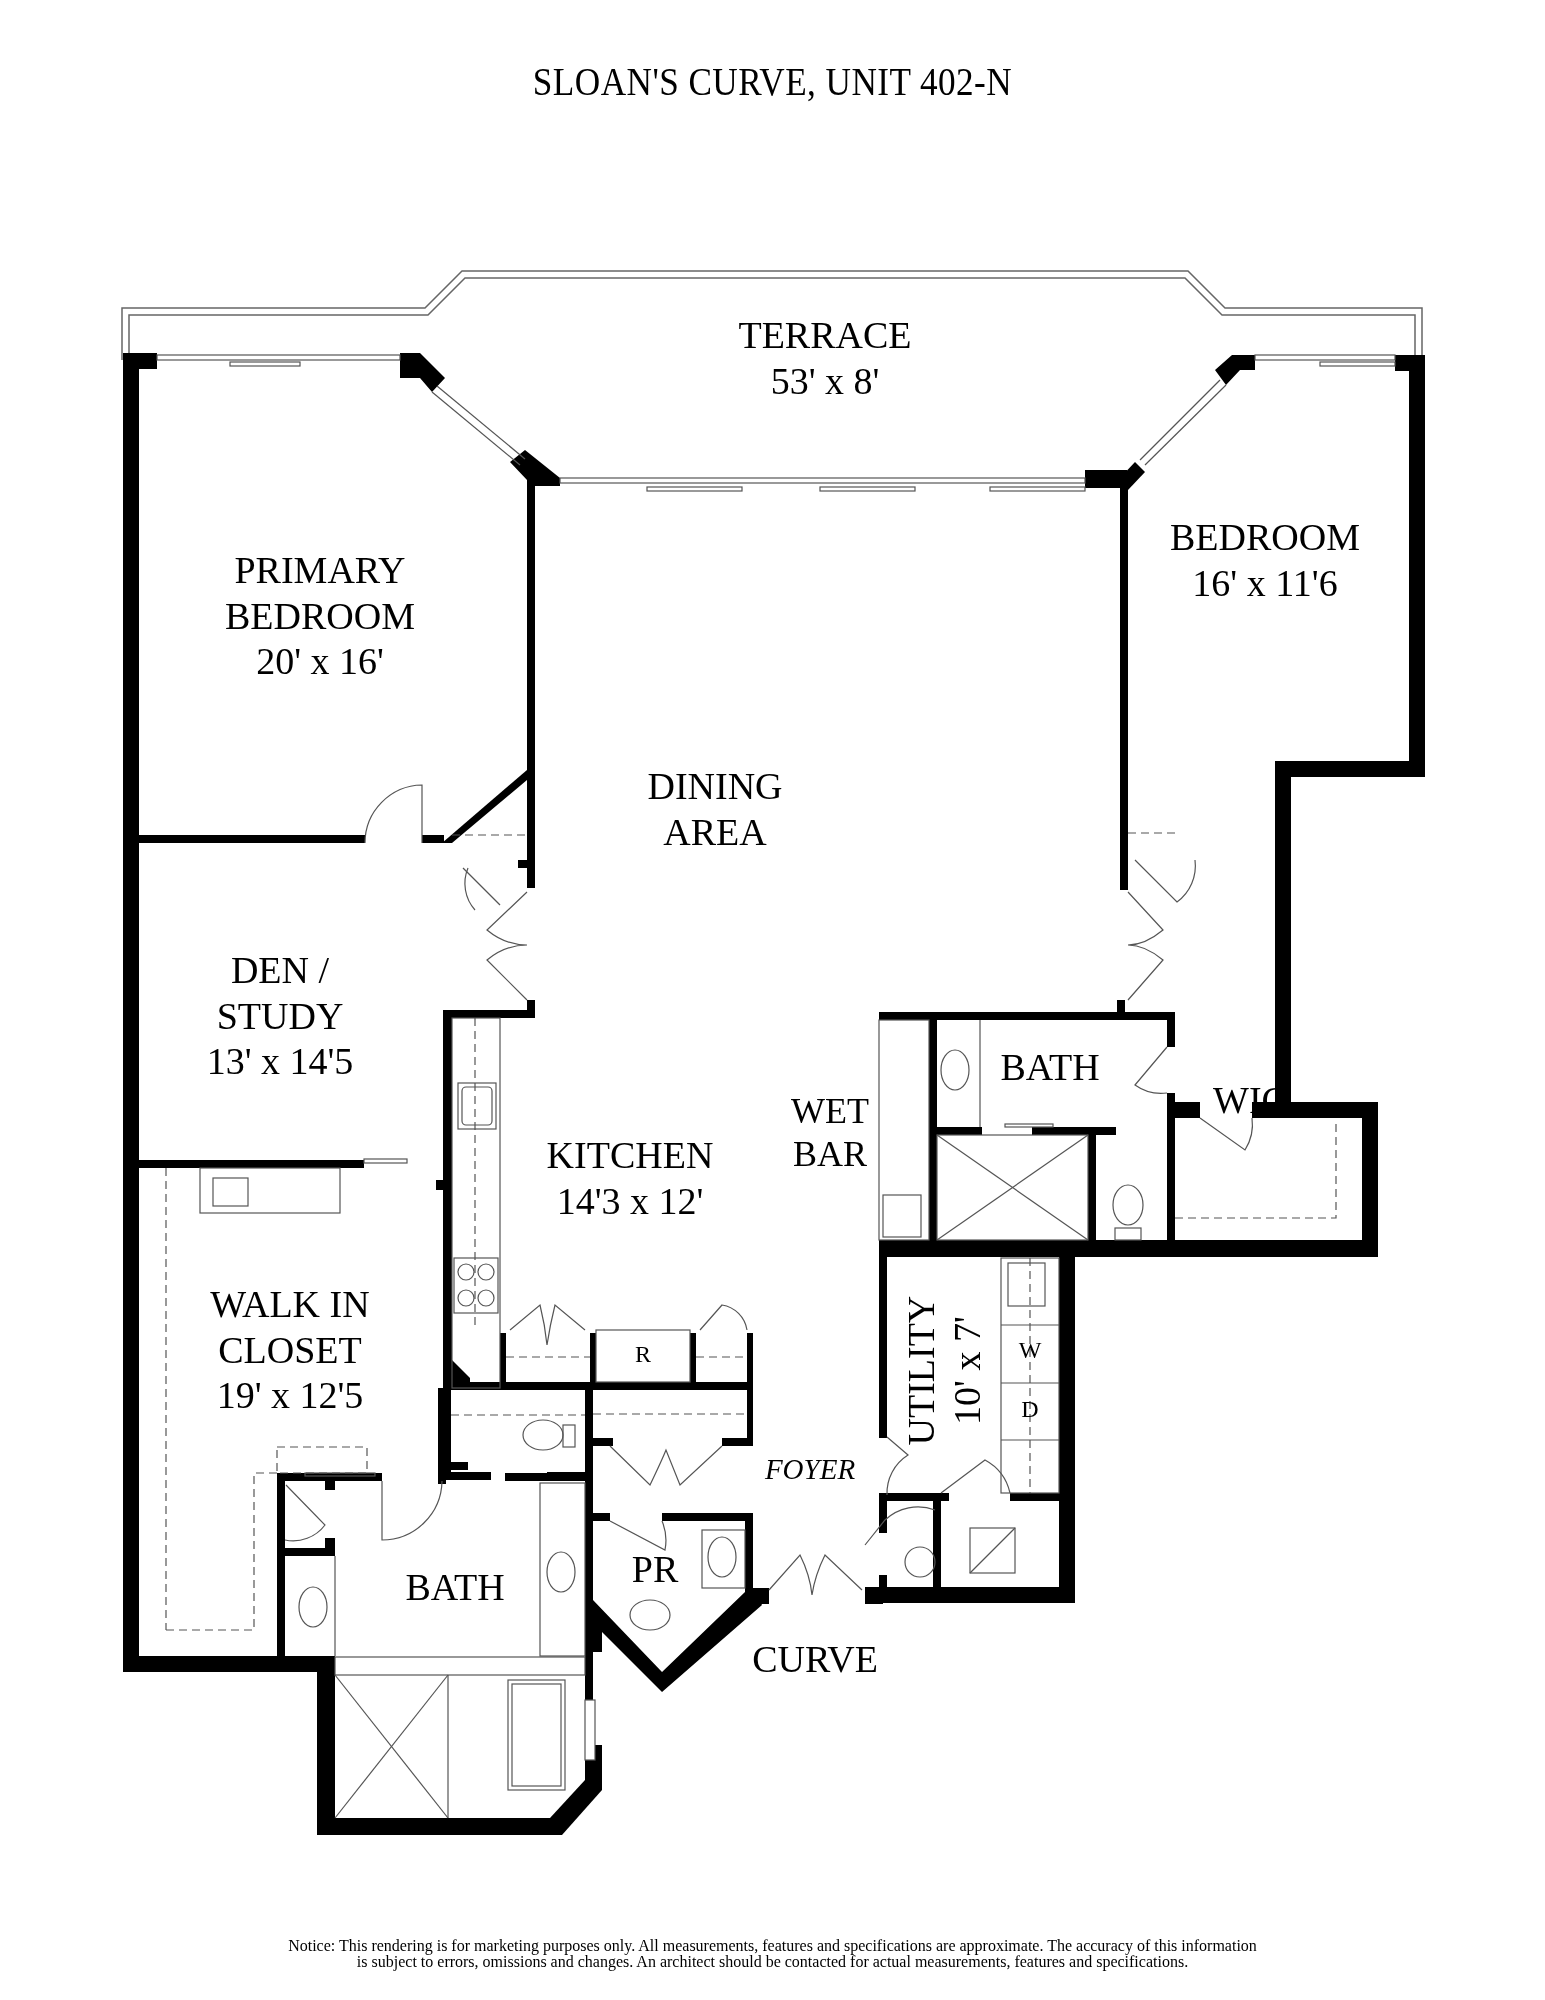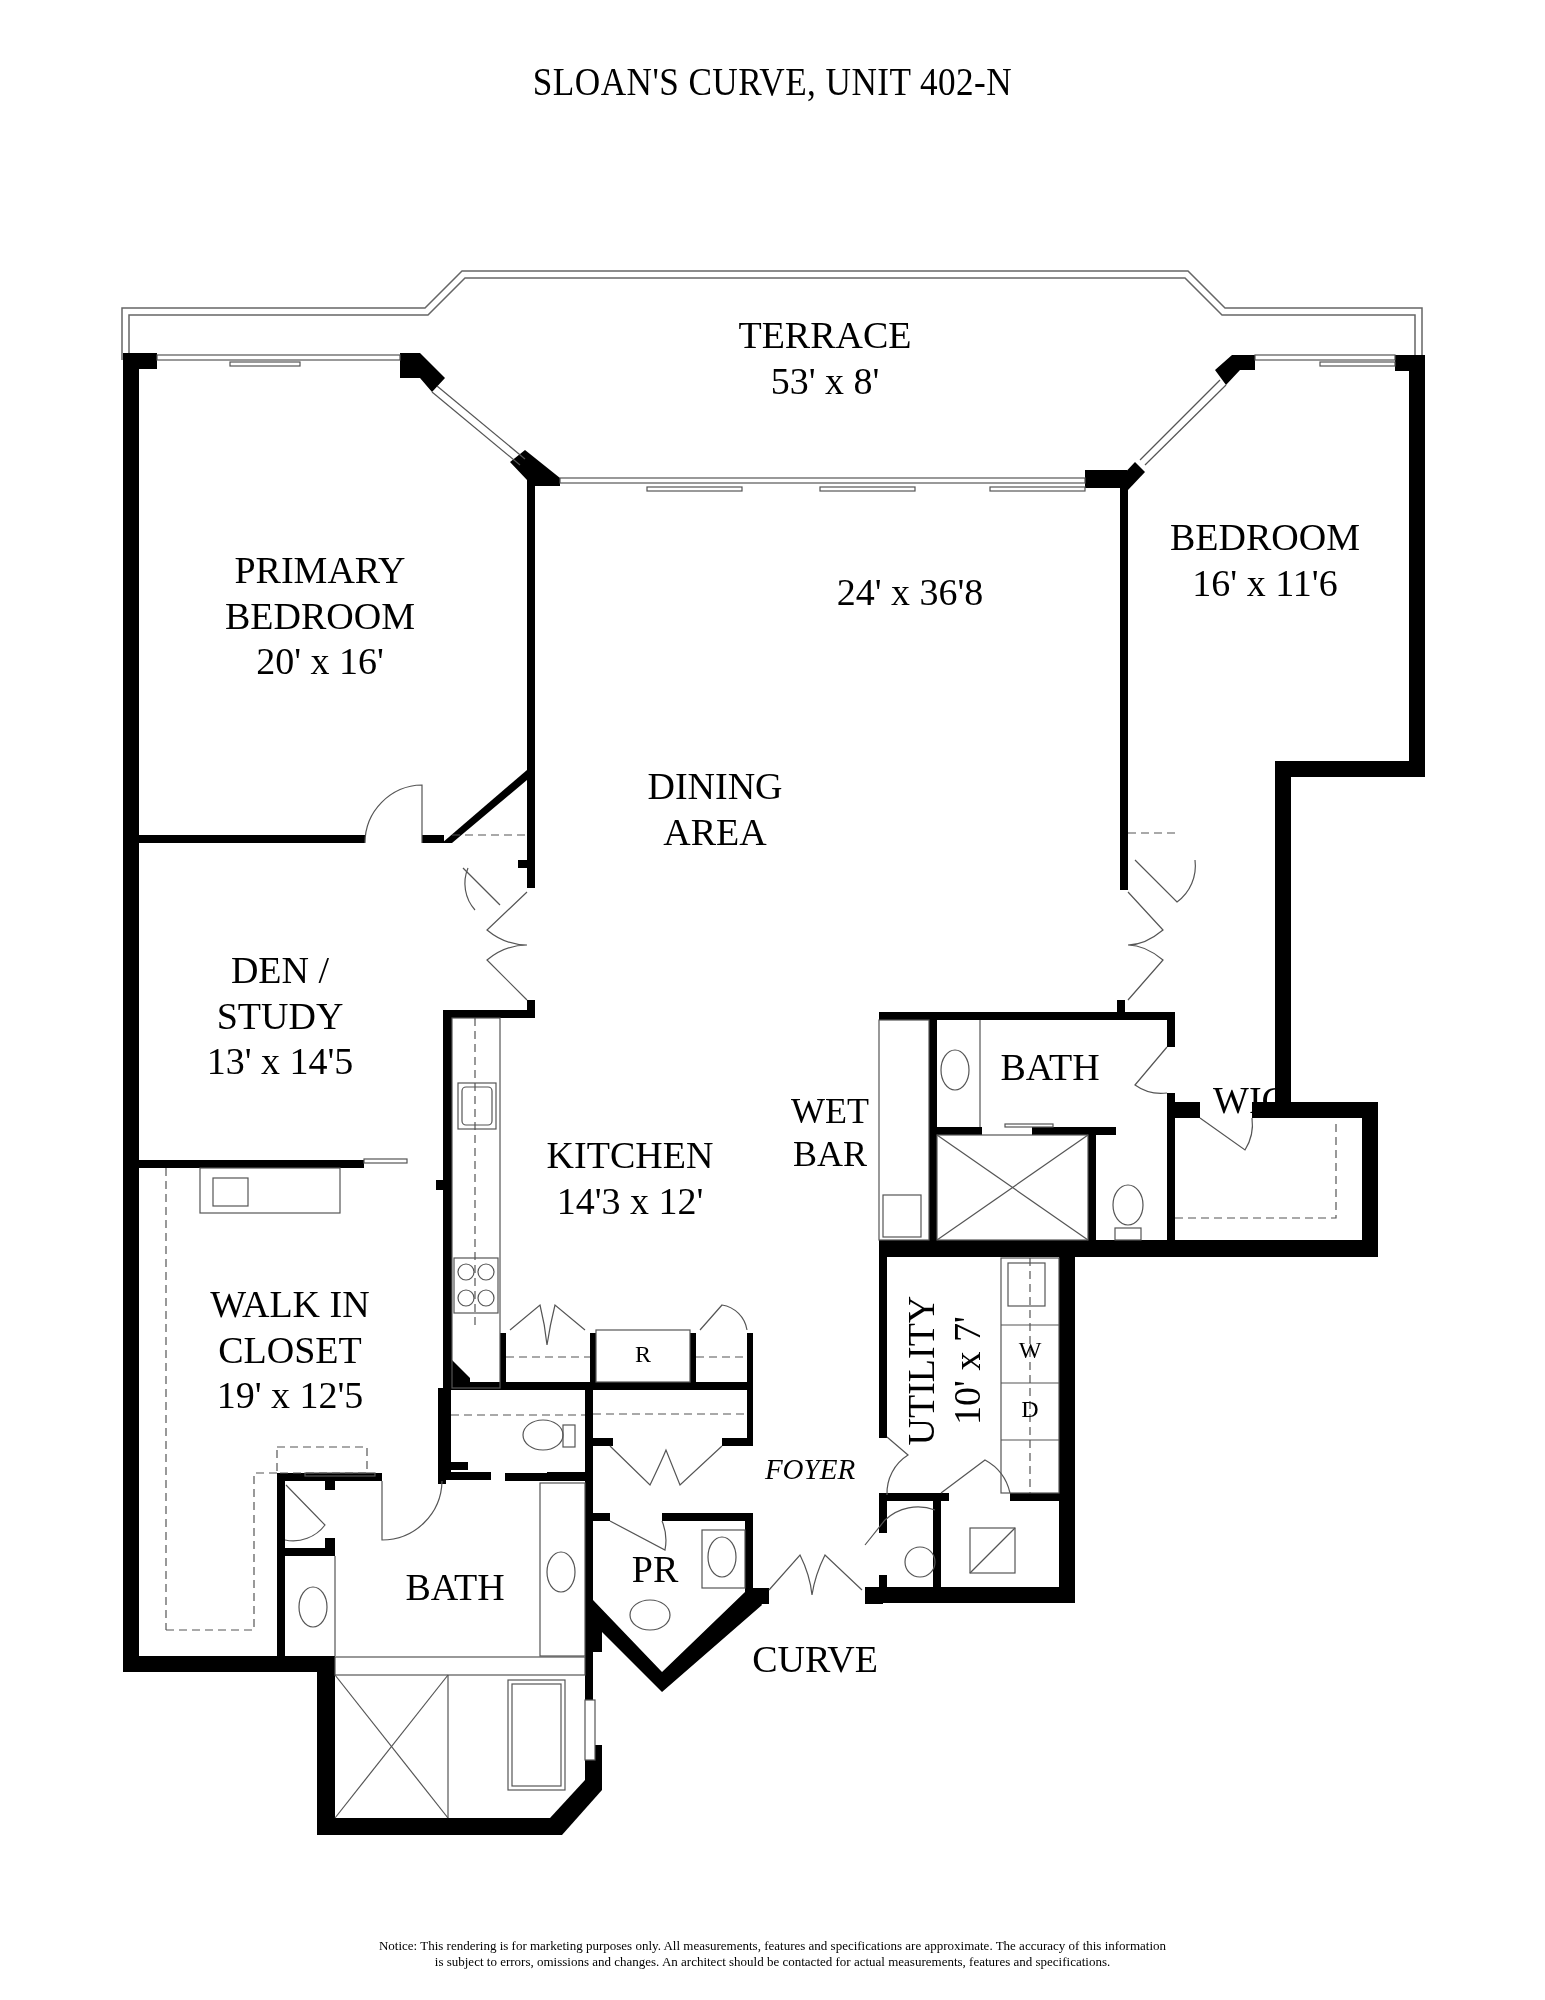--- a/index.html
+++ b/index.html
@@ -2,21 +2,21 @@
 <html><head>
 <meta charset="utf-8">
 <style>
   html,body{margin:0;padding:0;background:#fff;}
   body{width:1545px;height:2000px;position:relative;overflow:hidden;font-family:"Liberation Serif","DejaVu Serif",serif;color:#000;}
   svg{position:absolute;left:0;top:0;}
   .label{position:absolute;text-align:center;line-height:1.2;white-space:nowrap;font-family:"Liberation Serif","DejaVu Serif",serif;}
   .room{font-size:38px;}
   .room .dim{display:block;}
   .title{position:absolute;left:0;width:1545px;top:58px;text-align:center;font-size:40px;letter-spacing:0.5px;transform:scaleX(0.88);}
-  .notice{position:absolute;left:0;width:1545px;top:1938px;text-align:center;font-size:13px;line-height:16px;}
+  .notice{position:absolute;left:0;width:1545px;top:1938px;text-align:center;font-size:16px;line-height:16px;}
   .small{font-size:30px;}
   .rot{transform:rotate(-90deg);transform-origin:center center;}
 </style>
 </head>
 <body>
 
 <div class="title">SLOAN'S CURVE, UNIT 402-N</div>
 
 <svg width="1545" height="2000" viewBox="0 0 1545 2000">
   <g fill="none" stroke="#666" stroke-width="1.5">
@@ -235,21 +235,20 @@
   <span class="dim">53' x 8'</span>
 </div>
 
 <div class="label room" style="left:190px;top:548px;width:260px;">
   <span style="display:block">PRIMARY</span>
   <span style="display:block">BEDROOM</span>
   <span class="dim">20' x 16'</span>
 </div>
 
 <div class="label room" style="left:740px;top:570px;width:340px;">
-  <span class="dim">24' x 36'8</span>
 </div>
 
 <div class="label room" style="left:615px;top:740px;width:200px;margin-top:24px;">
   <span style="display:block">DINING</span>
   <span style="display:block">AREA</span>
 </div>
 
 <div class="label room" style="left:1140px;top:515px;width:250px;">
   <span style="display:block">BEDROOM</span>
   <span class="dim">16' x 11'6</span>

